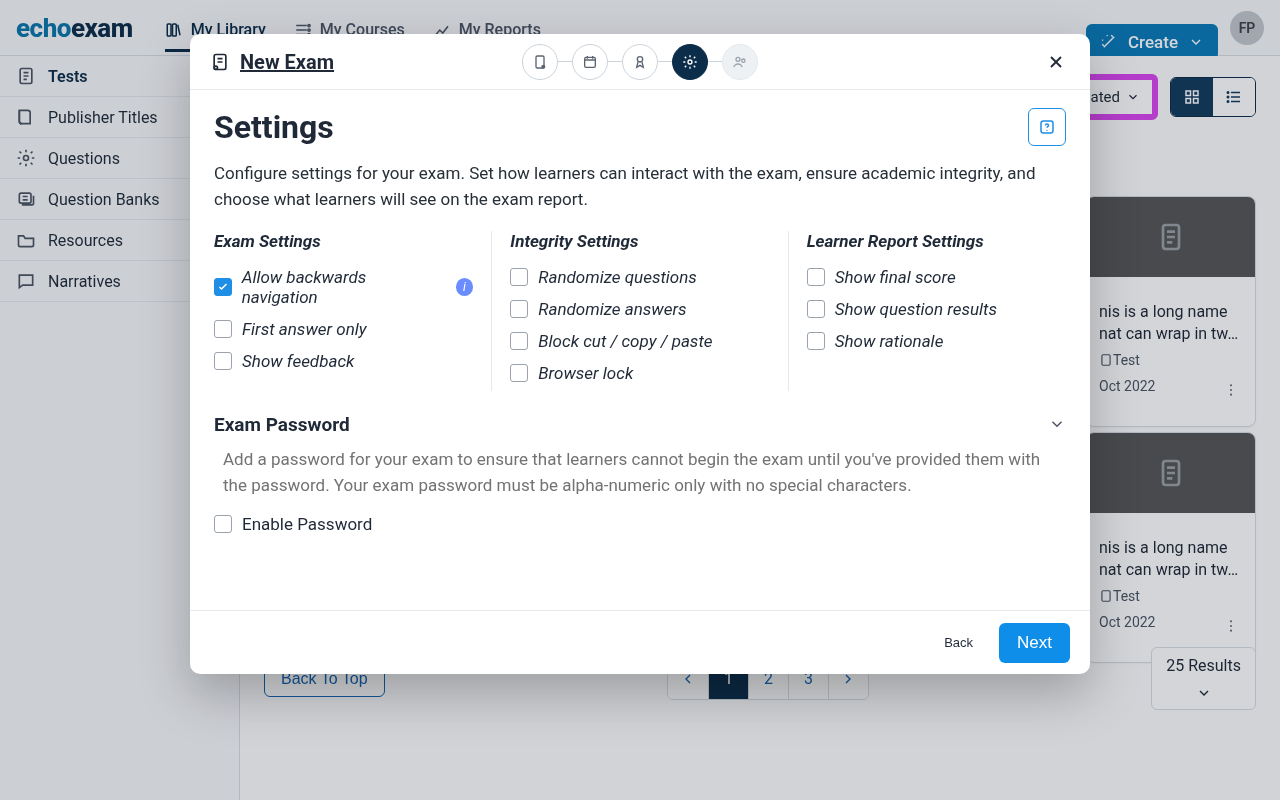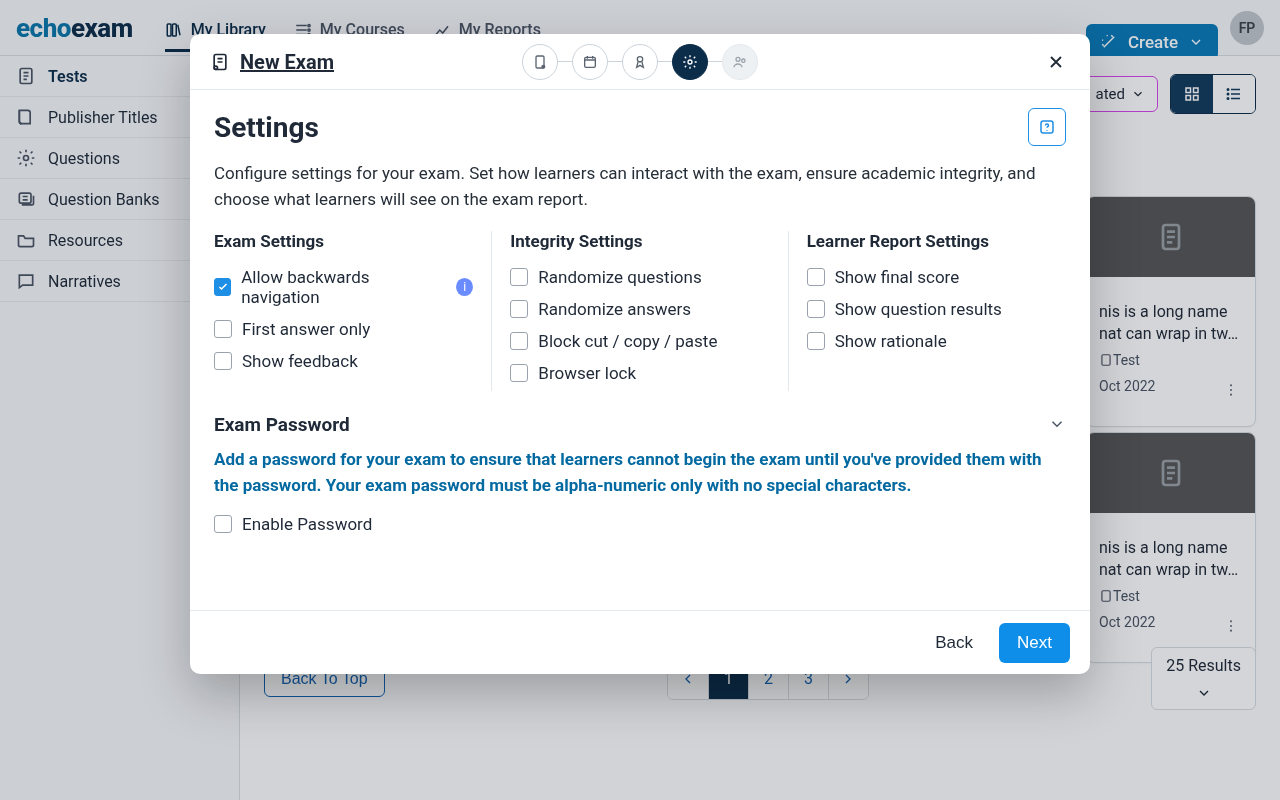--- a/index.html
+++ b/index.html
@@ -18,21 +18,21 @@
   .avatar { width:34px; height:34px; border-radius:50%; background:#c1c7cd; color:#3d4148; display:flex; align-items:center; justify-content:center; font-weight:600; font-size:14px; margin-left:12px; }
   
   .main { display:flex; height:calc(800px - 56px); }
   .sidebar { width:240px; border-right:1px solid #d7dde3; background:#f6f8fa; }
   .side-item { display:flex; align-items:center; gap:12px; padding:10px 16px; font-size:16px; color:#1f2b3a; border-bottom:1px solid #e4e9ee; cursor:pointer; }
   .side-item .sic { width:20px; height:20px; flex:0 0 20px; color:#4a5565; }
   .side-item.active { color:#0b2d4a; font-weight:600; }
   .content { flex:1; position:relative; padding:20px 24px 24px 20px; background:#fdfdfe; }
   
   .toolbar-right { position:absolute; top:18px; right:24px; display:flex; gap:12px; align-items:center; }
-  .drop { border:1px solid #d946ef; border-radius:6px; padding:8px 12px; display:flex; align-items:center; gap:6px; font-size:15px; background:#fff; }
+  .drop { border:6px solid #d946ef; border-radius:6px; padding:8px 12px; display:flex; align-items:center; gap:6px; font-size:15px; background:#fff; }
   .view-toggle { display:flex; border:1px solid #0b2d4a; border-radius:6px; overflow:hidden; }
   .view-toggle .vt { width:42px; height:38px; display:flex; align-items:center; justify-content:center; }
   .view-toggle .vt.active { background:#113b5c; color:#fff; }
   .view-toggle .vt.inactive { background:#fff; color:#113b5c; }
   
   .card { position:absolute; width:170px; border:1px solid #d7dde3; border-radius:8px; overflow:hidden; background:#fff; box-shadow:0 1px 2px rgba(0,0,0,.04); }
   .card .thumb { height:80px; background:#565656; display:flex; align-items:center; justify-content:center; color:#9aa0a6; }
   .card .body { padding:24px 12px; }
   .card .title2 { font-size:16px; color:#1f2937; line-height:1.35; max-height:44px; overflow:hidden; }
   .card .meta { display:flex; align-items:center; font-size:14px; color:#4a5565; margin-top:8px; }
@@ -54,40 +54,40 @@
   .stepper { position:absolute; left:50%; transform:translateX(-50%); display:flex; align-items:center; gap:0; }
   .step { width:36px; height:36px; border-radius:50%; border:1.5px solid #cbd3db; display:flex; align-items:center; justify-content:center; color:#5b6470; background:#fff; }
   .step.active { background:#0b2d4a; border-color:#0b2d4a; color:#fff; }
   .step.disabled { background:#eef1f4; color:#9aa3ad; border-color:#e4e9ee; }
   .step-line { width:14px; height:1.5px; background:#cbd3db; }
   .modal-close { margin-left:auto; width:28px; height:28px; display:flex; align-items:center; justify-content:center; color:#1f2937; cursor:pointer; }
   .modal-body { flex:1; overflow:auto; padding:18px 24px 8px 24px; position:relative; }
   .modal-body::-webkit-scrollbar { width:10px; }
   .modal-body::-webkit-scrollbar-thumb { background:#cbd3db; border-radius:5px; }
   .sec-title-row { display:flex; align-items:center; }
-  .sec-title { font-size:28px; font-weight:700;text-align:center; }
+  .sec-title { font-size:32px; font-weight:700;text-align:center; }
   .help-btn { margin-left:auto; width:38px; height:38px; border:1.5px solid #1f8fe5; color:#1f8fe5; border-radius:6px; display:flex; align-items:center; justify-content:center; background:#fff; }
   .sec-desc { font-size:17px; color:#272f38; line-height:1.55; margin:14px 0 18px; max-width:830px; }
-  .cols { display:flex; gap:0; }
+  .cols { display:flex; gap:0;font-style:italic; }
   .col { flex:1; padding:0 18px; }
   .col:first-child { padding-left:0; }
   .col:last-child { padding-right:0; }
   .col + .col { border-left:1px solid #e4e9ee; }
   .col h4 { font-size:17px; font-weight:700; margin:0 0 12px; }
   .ck-row { display:flex; align-items:center; gap:10px; font-size:17px; padding:4px 0 8px; }
   .ckbox { width:18px; height:18px; border:1.5px solid #9aa3ad; border-radius:3px; display:flex; align-items:center; justify-content:center; background:#fff; }
   .ckbox.checked { background:#1f8fe5; border-color:#1f8fe5; color:#fff; }
   .info-badge { width:18px; height:18px; border-radius:50%; background:#6a8cff; color:#fff; font-size:12px; display:flex; align-items:center; justify-content:center; margin-left:4px; }
   .pw-section { margin-top:22px; }
   .pw-head { display:flex; align-items:center; }
   .pw-head h4 { font-size:19px; font-weight:700; margin:0; }
   .pw-head .chev { margin-left:auto; color:#4a5565; }
-  .pw-desc { font-size:17px; color:#0369a1; line-height:1.55; margin:10px 0 12px; max-width:830px;font-weight:bold; }
+  .pw-desc { font-size:17px; color:#737373; line-height:1.55; margin:10px 9px 12px; max-width:830px; }
   .modal-foot { height:64px; border-top:1px solid #e4e9ee; display:flex; align-items:center; justify-content:flex-end; gap:20px; padding:0 20px; }
-  .btn-back { font-size:17px; color:#1f2937; background:transparent; border:none; cursor:pointer; }
+  .btn-back { font-size:13px; color:#1f2937; background:transparent; border:none; cursor:pointer; }
   .btn-next { font-size:17px; color:#fff; background:#0f8ee9; border:none; border-radius:6px; padding:10px 18px; cursor:pointer; }
   svg { display:block; }
 </style>
 </head>
 <body>
 
 <div class="topnav">
   <div class="logo">
     <span class="b">echo</span><span class="a">exam</span>
   </div>

